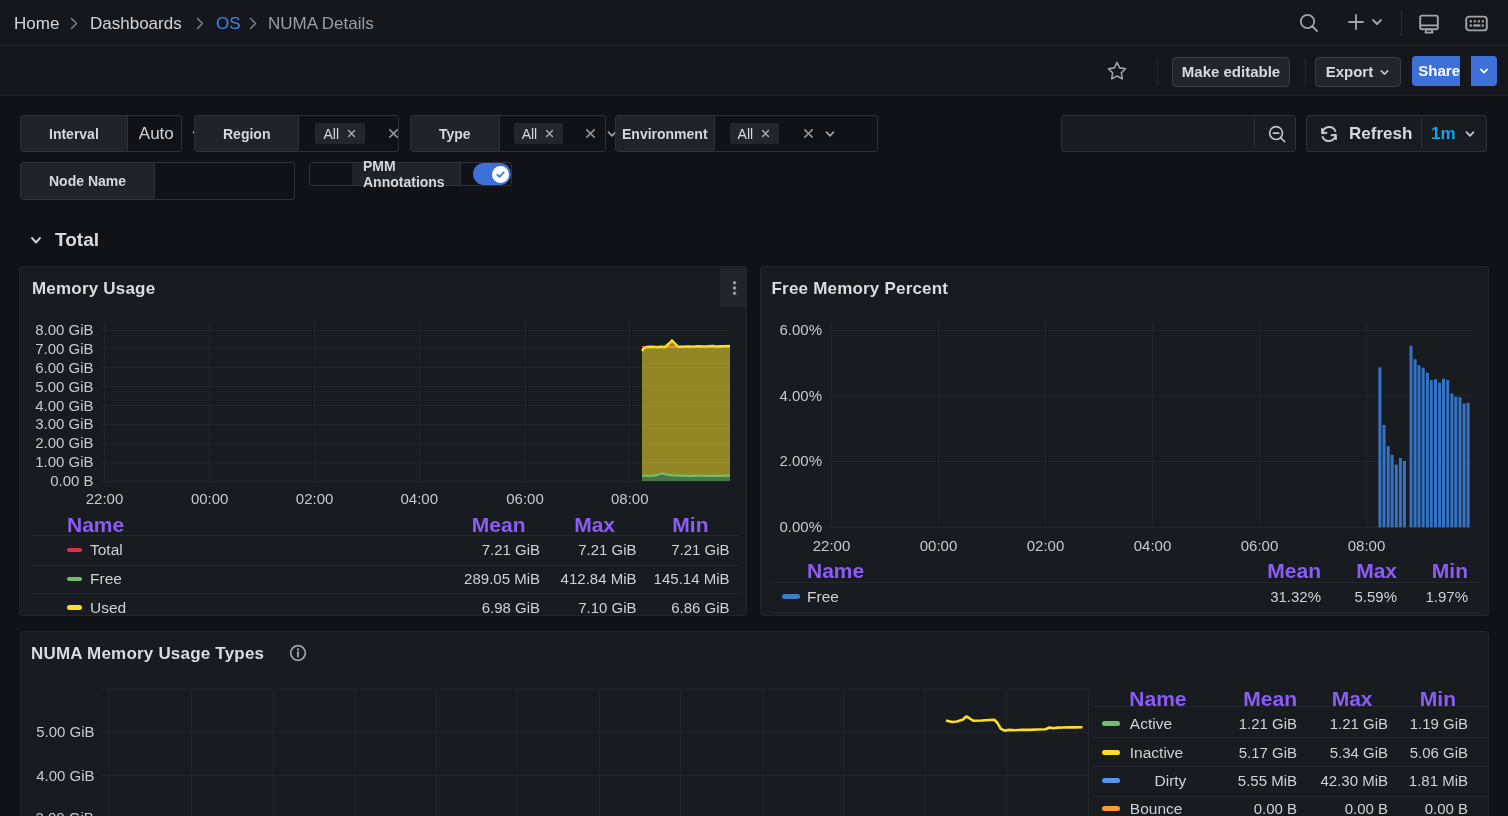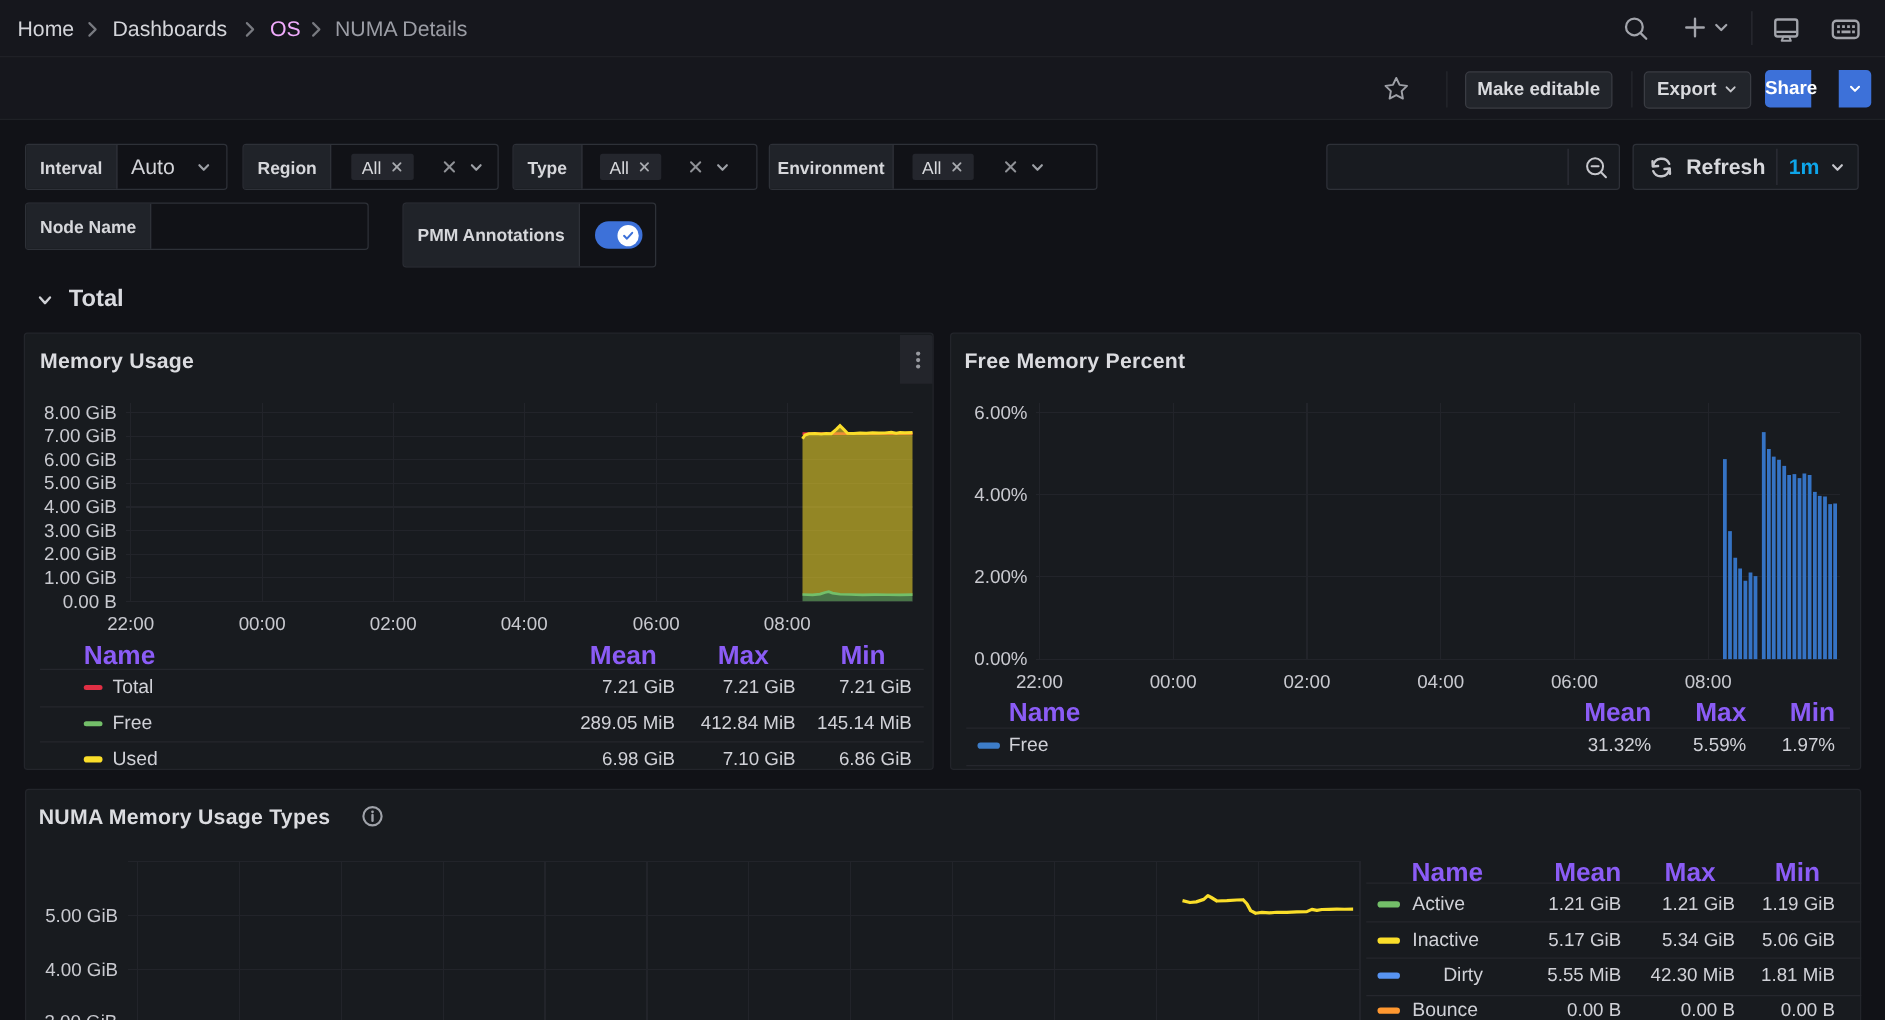--- a/index.html
+++ b/index.html
@@ -9,21 +9,21 @@
   body { position:relative; }
   .txt { position:absolute; white-space:nowrap; }
   .panel { position:absolute; background:#181B1F; border:1px solid #23252B; border-radius:3px; }
   .ptitle { position:absolute; font-size:17px; font-weight:700; color:#DBDCE0; letter-spacing:0.2px; }
   .bluebtn { position:absolute; background:#3D71D9; color:#FFFFFF; }
   .greybtn { position:absolute; background:#22252B; border:1px solid #3A3C43; border-radius:4px;
     color:#D9DADE; font-size:15px; font-weight:700; text-align:center; }
   .vsep { position:absolute; width:1px; background:#26282E; }
   .ctrl { position:absolute; border:1px solid #2E3138; border-radius:3px; background:#111217; display:flex; }
   .clabel { background:#202329; color:#D6D7DB; font-size:14px; font-weight:700;
-    display:flex; align-items:center; padding:0 11px; border-right:1px solid #2E3138; height:100%; }
+    display:flex; align-items:center; padding:0 28px; border-right:1px solid #2E3138; height:100%; }
   .cval { display:flex; align-items:center; color:#D2D3D8; font-size:17px; }
   .tag { background:#24262D; border-radius:2px; height:21px; display:flex; align-items:center;
     padding:0 8px; font-size:14px; color:#D8D9DD; }
   .leg-name { position:absolute; font-size:15.5px; color:#D0D1D7; }
   .leg-val { position:absolute; font-size:15px; color:#D0D1D7; text-align:right; }
   .leg-head { position:absolute; font-size:21px; font-weight:700; color:#8b5cf6; text-align:right; }
   .leg-dash { position:absolute; height:5px; width:18px; border-radius:3px; }
   .dash15 { width:15px; height:4.5px; }
   .leg-sep { position:absolute; height:1px; background:#25272D; }
 </style>
@@ -32,21 +32,21 @@
 
 <div class="abs" style="left:0;top:0;width:1508px;height:46px;border-bottom:1px solid #23252A;background:#16171D;"></div>
 <div class="txt" style="left:14px;top:14px;font-size:17px;color:#D4D5DA;">Home</div>
 <svg class="abs" style="left:70px;top:17px;" width="8" height="13" viewBox="0 0 8 13" fill="none">
     <path d="M1.5 1.5 L6.5 6.5 L1.5 11.5" stroke="#787A80" stroke-width="1.7" stroke-linecap="round" stroke-linejoin="round"></path>
   </svg>
 <div class="txt" style="left:90px;top:14px;font-size:17px;color:#D4D5DA;">Dashboards</div>
 <svg class="abs" style="left:196px;top:17px;" width="8" height="13" viewBox="0 0 8 13" fill="none">
     <path d="M1.5 1.5 L6.5 6.5 L1.5 11.5" stroke="#787A80" stroke-width="1.7" stroke-linecap="round" stroke-linejoin="round"></path>
   </svg>
-<div class="txt" style="left:216px;top:14px;font-size:17px;color:#f0abfc;">OS</div>
+<div class="txt" style="left:216px;top:14px;font-size:17px;color:#3b82f6;">OS</div>
 <svg class="abs" style="left:249px;top:17px;" width="8" height="13" viewBox="0 0 8 13" fill="none">
     <path d="M1.5 1.5 L6.5 6.5 L1.5 11.5" stroke="#787A80" stroke-width="1.7" stroke-linecap="round" stroke-linejoin="round"></path>
   </svg>
 <div class="txt" style="left:268px;top:14px;font-size:17px;color:#9B9DA5;">NUMA Details</div>
 
 <svg class="abs" style="left:1298px;top:12px;" width="22" height="22" viewBox="0 0 22 22" fill="none">
   <circle cx="9.5" cy="9.5" r="6.7" stroke="#A2A4AB" stroke-width="1.8"></circle>
   <path d="M14.5 14.5 L19 19" stroke="#A2A4AB" stroke-width="1.8" stroke-linecap="round"></path>
 </svg>
 <svg class="abs" style="left:1347px;top:13px;" width="40" height="20" viewBox="0 0 40 20" fill="none">
@@ -75,21 +75,21 @@
   <path d="M12 2.6 L14.9 8.6 L21.4 9.5 L16.7 14.1 L17.8 20.6 L12 17.5 L6.2 20.6 L7.3 14.1 L2.6 9.5 L9.1 8.6 Z" stroke="#9FA1A8" stroke-width="1.7" stroke-linejoin="round"></path>
 </svg>
 <div class="vsep" style="left:1157px;top:57px;height:29px;"></div>
 <div class="greybtn" style="left:1172px;top:57px;width:118px;height:30px;line-height:28px;">Make editable</div>
 <div class="vsep" style="left:1305px;top:57px;height:29px;"></div>
 <div class="greybtn" style="left:1315px;top:57px;width:86px;height:30px;line-height:28px;">Export
   <svg style="margin-left:2px;vertical-align:-1px;" width="11" height="11" viewBox="0 0 12 12" fill="none">
       <path d="M2.5 4.2 L6 7.8 L9.5 4.2" stroke="#C6C7CC" stroke-width="1.7" stroke-linecap="round" stroke-linejoin="round"></path>
     </svg>
 </div>
-<div class="bluebtn" style="left:1412px;top:56px;width:37px;height:30px;border-radius:4px 0 0 4px;font-size:15px;font-weight:700;text-align:right;line-height:30px;">Share</div>
+<div class="bluebtn" style="left:1412px;top:56px;width:48px;height:30px;border-radius:4px 0 0 4px;font-size:15px;font-weight:700;text-align:right;line-height:30px;">Share</div>
 <div class="bluebtn" style="left:1471px;top:56px;width:26px;height:30px;border-radius:0 4px 4px 0;">
   <svg style="margin:10px 0 0 7px;" width="12" height="11" viewBox="0 0 12 12" fill="none">
       <path d="M2.5 3.7 L6 7.3 L9.5 3.7" stroke="#FFFFFF" stroke-width="1.8" stroke-linecap="round" stroke-linejoin="round"></path>
     </svg>
 </div>
 
 <div class="ctrl" style="left:20px;top:115px;width:162px;height:37px;">
   <div class="clabel">Interval</div>
   <div class="cval" style="padding-left:11px;">Auto
     <svg style="margin-left:17px;" width="12" height="12" viewBox="0 0 12 12" fill="none">
@@ -172,21 +172,21 @@
   <div class="cval abs" style="left:124px;top:0;height:35px;font-weight:700;font-size:17px;color:#0ea5e9;">1m
     <svg style="margin-left:8px;" width="12" height="12" viewBox="0 0 12 12" fill="none">
         <path d="M2.5 4.2 L6 7.8 L9.5 4.2" stroke="#C6C7CC" stroke-width="1.7" stroke-linecap="round" stroke-linejoin="round"></path>
       </svg>
   </div>
 </div>
 
 <div class="ctrl" style="left:20px;top:162px;width:275px;height:38px;">
   <div class="clabel">Node Name</div>
 </div>
-<div class="ctrl" style="left:322px;top:162px;width:203px;height:52px;">
+<div class="ctrl" style="left:309px;top:162px;width:203px;height:24px;padding-left:42px;">
   <div class="clabel" style="padding:0 11px;">PMM Annotations</div>
   <div class="cval" style="padding-left:12px;">
     <span style="position:relative;display:inline-block;width:38px;height:22px;background:#3D71D9;border-radius:11px;">
       <span style="position:absolute;right:2.5px;top:2.5px;width:17px;height:17px;background:#FFFFFF;border-radius:50%;"></span>
       <svg style="position:absolute;right:4.5px;top:4.5px;" width="13" height="13" viewBox="0 0 14 14" fill="none">
           <path d="M3.5 7.2 L6 9.6 L10.5 4.6" stroke="#3D71D9" stroke-width="1.8" stroke-linecap="round" stroke-linejoin="round"></path>
         </svg>
     </span>
   </div>
 </div>

